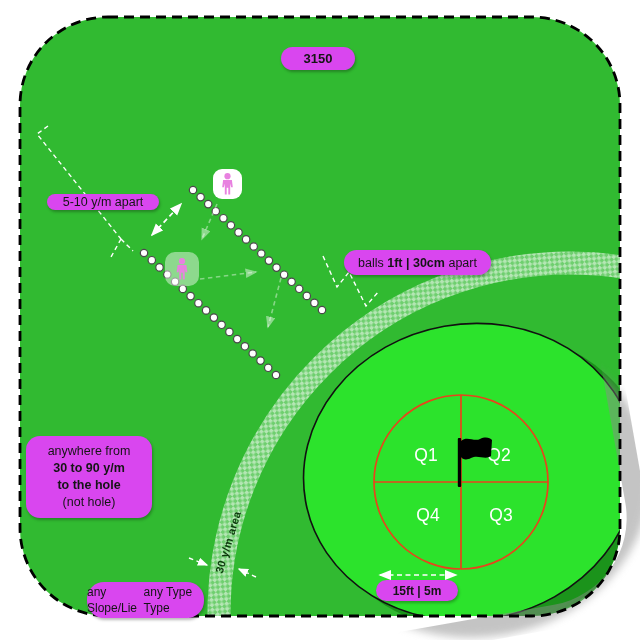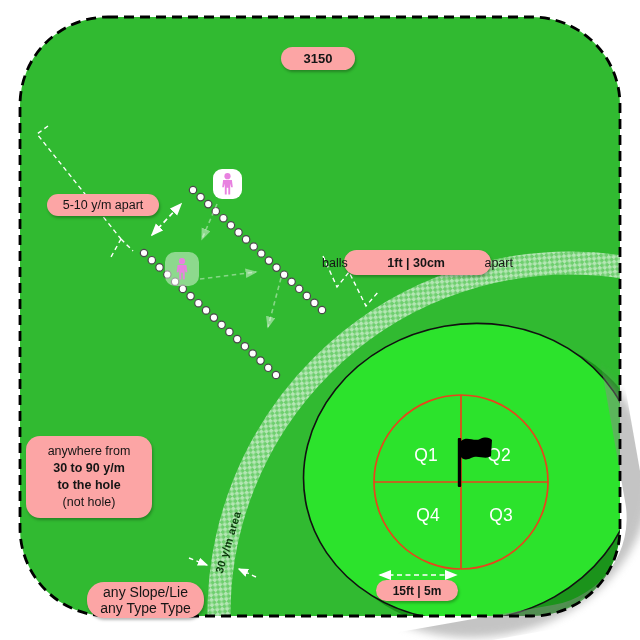--- a/index.html
+++ b/index.html
@@ -1,33 +1,33 @@
 <!DOCTYPE html>
 <html><head>
 <meta charset="utf-8">
 <style>
   html,body{margin:0;padding:0;background:#fff;}
   body{width:640px;height:640px;position:relative;font-family:"Liberation Sans",sans-serif;overflow:hidden;}
   svg{position:absolute;left:0;top:0;}
-  .lbl{position:absolute;background:#fca5a5;color:#151515;display:flex;align-items:center;justify-content:center;
+  .lbl{position:absolute;background:#d946ef;color:#151515;display:flex;align-items:center;justify-content:center;
        box-shadow:1px 2px 3px rgba(0,0,0,.28);box-sizing:border-box;}
   .pill{border-radius:999px;}
   .box{border-radius:14px;}
   .seg{white-space:pre;}
   .b{font-weight:700;}
   .ball{fill:#fff;stroke:#4a4a4a;stroke-width:1.2;}
   .dw{stroke:#fff;stroke-width:1.4;stroke-dasharray:4.5 3.5;fill:none;}
   .dw2{stroke:#fff;stroke-width:1.7;stroke-dasharray:5 3.5;fill:none;}
   .df{stroke:rgba(255,255,255,.42);stroke-width:1.6;stroke-dasharray:4.5 3.5;fill:none;}
   .redline{fill:none;stroke-width:1.7;}
   .qlabel{fill:#fff;font-size:17.5px;font-family:"Liberation Sans",sans-serif;}
   #bandText{position:absolute;left:228px;top:542px;transform:translate(-50%,-50%) rotate(-73deg);
        color:#0d3a0d;font-weight:700;font-size:11px;letter-spacing:.4px;white-space:nowrap;}
   #distanceBox{flex-direction:column;line-height:17px;font-size:12.5px;padding:7px 4px;}
-  #conditionsBox{flex-direction:column;line-height:16px;font-size:14px;border-radius:17px;}
+  #conditionsBox{flex-direction:row;line-height:16px;font-size:12px;border-radius:17px;}
 </style>
 </head>
 <body>
 
 <svg width="640" height="640" viewBox="0 0 640 640">
   <defs>
     <clipPath id="cardClip">
         <rect x="20" y="17" width="600" height="599" rx="88"></rect>
       </clipPath>
     <mask id="outsideMask">
@@ -144,23 +144,23 @@
     <path class="dw" d="M256,577 L239,569" marker-end="url(#mw)"></path>
   </g>
 
   <ellipse cx="479" cy="485" rx="172" ry="152" transform="rotate(-10 479 485)" fill="#8a8a8a" opacity="0.5" filter="url(#blur4)" mask="url(#outsideMask)"></ellipse>
 
   <rect x="20" y="17" width="600" height="599" rx="88" fill="none" stroke="#000" stroke-width="2.8" stroke-dasharray="10 6"></rect>
 </svg>
 
 <div class="lbl pill b" id="badge3150" style="left:281px;top:47px;width:74px;height:23px;font-size:13px;">3150</div>
 
-<div class="lbl pill" style="left:47px;top:194px;width:112px;height:22px;font-size:12.5px;">5-10 y/m apart</div>
+<div class="lbl pill" style="left:47px;top:194px;width:112px;height:16px;font-size:12.5px;">5-10 y/m apart</div>
 
-<div class="lbl pill" style="left:344px;top:250px;width:147px;height:25px;font-size:12.5px;gap:36px;">
+<div class="lbl pill" style="left:344px;top:250px;width:147px;height:25px;font-size:12.5px;">
   <span class="seg">balls </span>
     <span class="seg b">1ft | 30cm</span>
     <span class="seg"> apart</span>
 </div>
 
 <div class="lbl box" id="distanceBox" style="left:26px;top:436px;width:126px;">
   <div>anywhere from</div>
   <div class="b">30 to 90 y/m</div>
   <div class="b">to the hole</div>
   <div>(not hole)</div>

